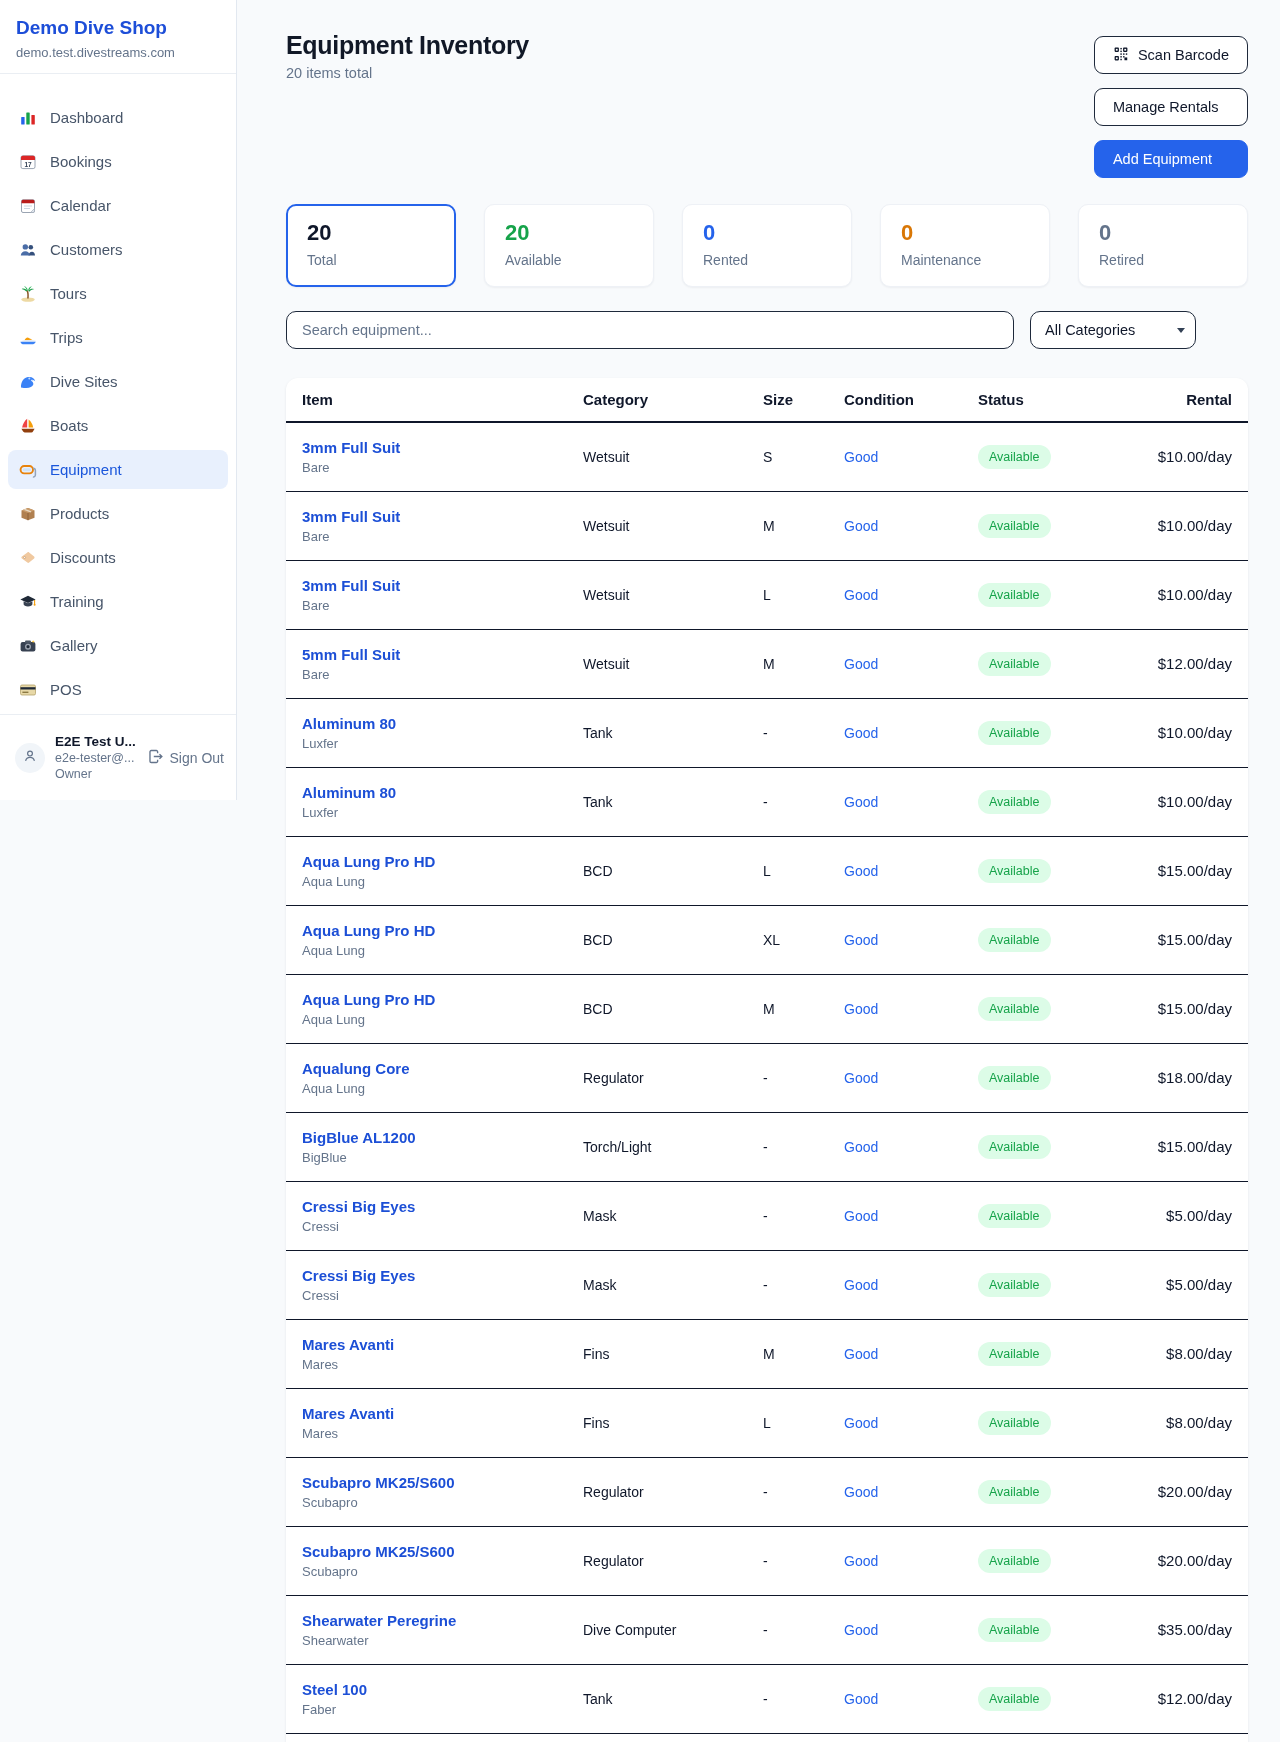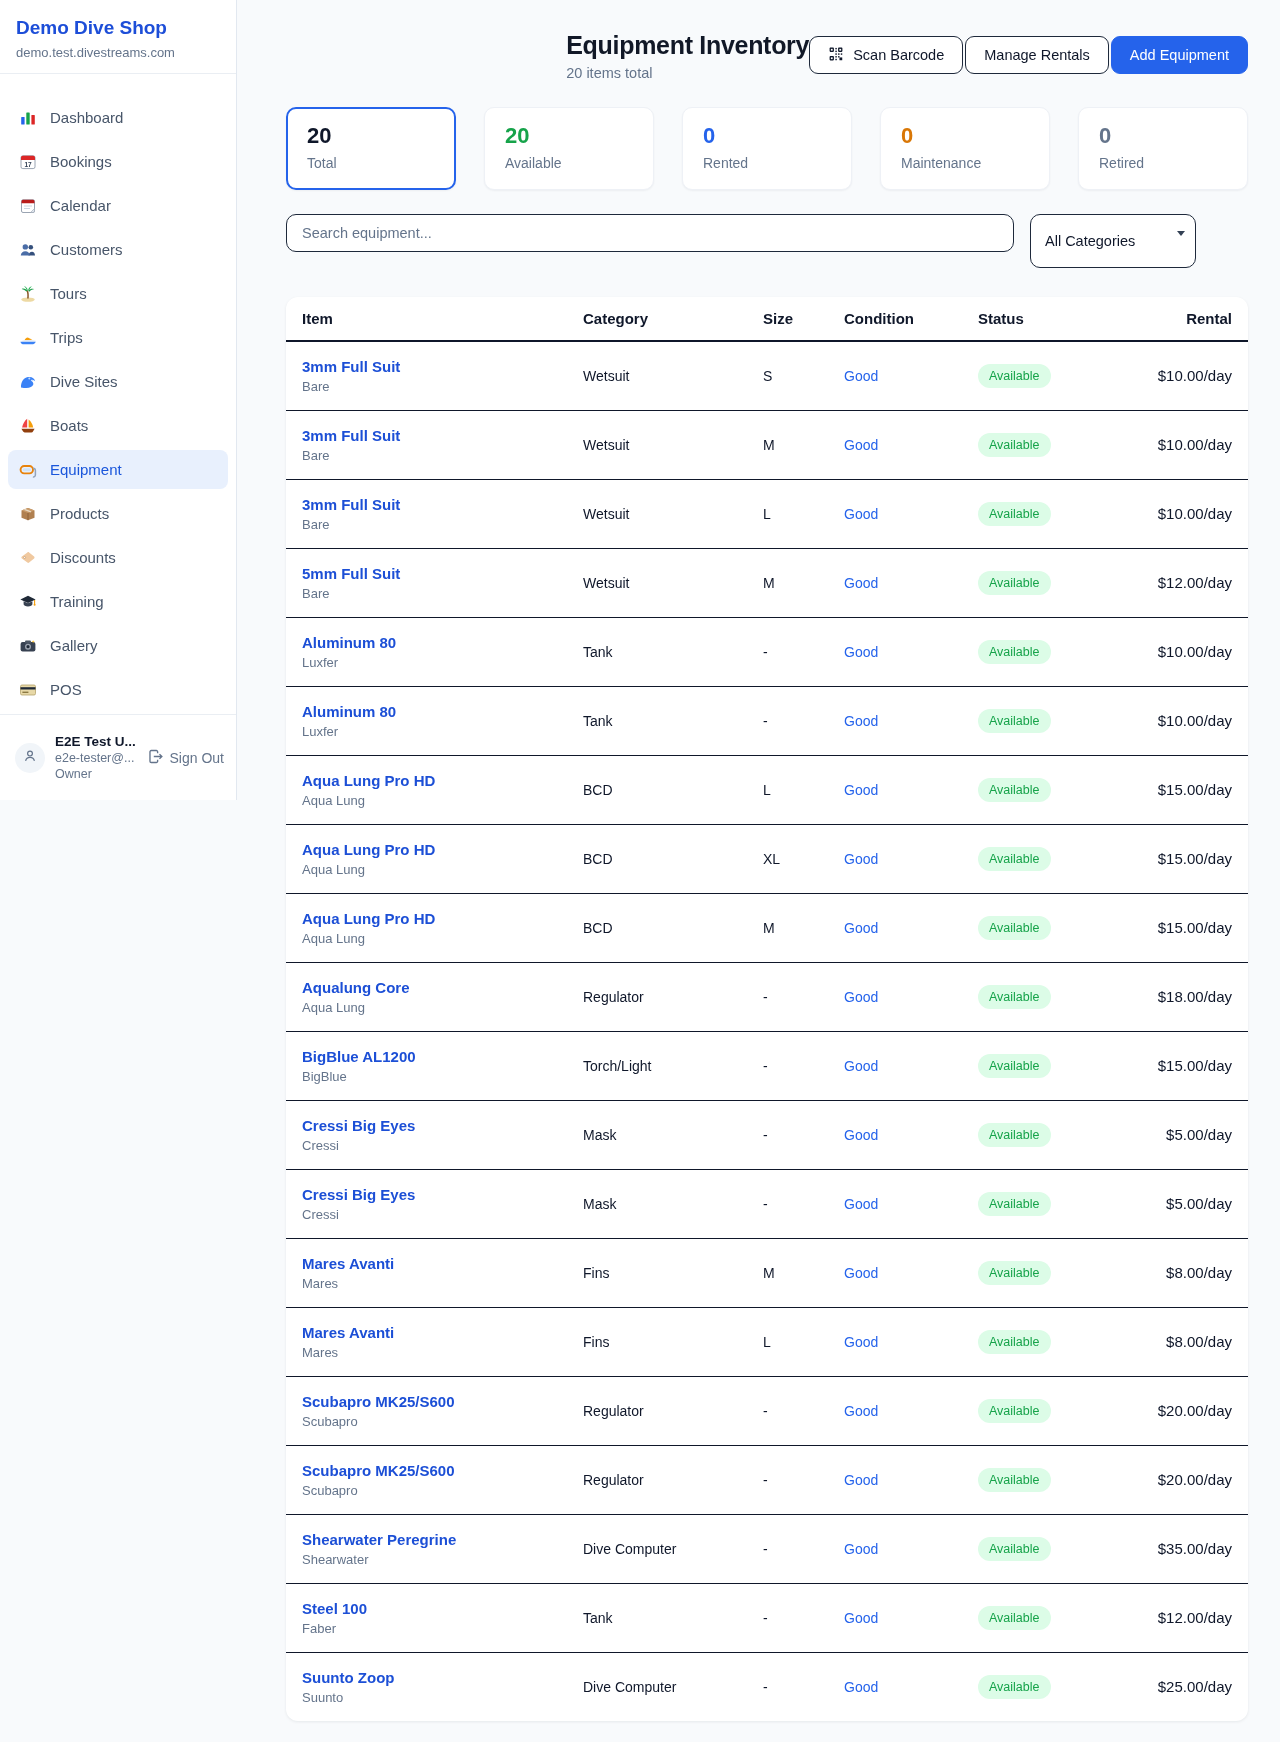--- a/index.html
+++ b/index.html
@@ -40,24 +40,24 @@
     display:flex; align-items:center; justify-content:center; flex:none; }
   .user-info { flex:1; min-width:0; }
   .user-name { font-size:13.5px; font-weight:bold; color:#0f172a; white-space:nowrap; }
   .user-email { font-size:12.5px; color:#64748b; margin-top:2px; white-space:nowrap; }
   .user-role { font-size:12.5px; color:#64748b; margin-top:2px; white-space:nowrap; }
   .signout { display:flex; align-items:center; gap:6px; color:#64748b; font-size:14px; cursor:pointer; flex:none; white-space:nowrap; }
 
   
   .main { position:absolute; left:237px; top:0; width:1043px; padding:0 32px 0 49px; }
 
-  .page-header { display:flex; justify-content:flex-end; align-items:flex-start; margin-top:30px; }
+  .page-header { display:flex; justify-content:space-between; align-items:flex-start; margin-top:30px; }
   .page-title { font-size:25px; line-height:30px; font-weight:800; color:#111827; letter-spacing:-0.3px; }
   .page-subtitle { font-size:14.5px; color:#64748b; margin-top:5px; }
-  .header-buttons { display:flex; gap:2px; margin-top:6px; }
+  .header-buttons { display:flex; gap:14px; margin-top:6px;flex-direction:column; }
   .btn {
     height:38px; padding:0 18px; border-radius:9px; background:#fff;
     border:1px solid #1e293b; color:#0f172a; font-size:14.5px; font-weight:500;
     display:inline-flex; align-items:center; gap:9px; cursor:pointer; white-space:nowrap;
     font-family:"Liberation Sans", sans-serif;
   }
   .btn-primary { background:#2563eb; border-color:#2563eb; color:#fff; }
 
   .stats { display:flex; gap:28px; margin-top:26px; }
   .stat-card {
@@ -70,21 +70,21 @@
 
   .filters { display:flex; gap:16px; margin-top:24px; }
   .search-input {
     width:728px; height:38px; border:1px solid #1e293b; border-radius:10px;
     padding:0 15px; font-size:14.5px; color:#0f172a; background:#fff; outline:none;
     font-family:"Liberation Sans", sans-serif;
   }
   .search-input::placeholder { color:#64748b; }
   .select-wrap { position:relative; width:166px; }
   .category-select {
-    width:100%; height:54px; border:1px solid #1e293b; border-radius:10px;
+    width:100%; height:38px; border:1px solid #1e293b; border-radius:10px;
     background:#fff; color:#0f172a; font-size:14.5px; padding:0 28px 0 14px;
     appearance:none; -webkit-appearance:none; -moz-appearance:none; cursor:pointer;
     font-family:"Liberation Sans", sans-serif;
   }
   .chevron-down {
     position:absolute; right:11px; top:17px; width:0; height:0; pointer-events:none;
     border-left:4.5px solid transparent; border-right:4.5px solid transparent; border-top:5.5px solid #334155;
   }
 
   

